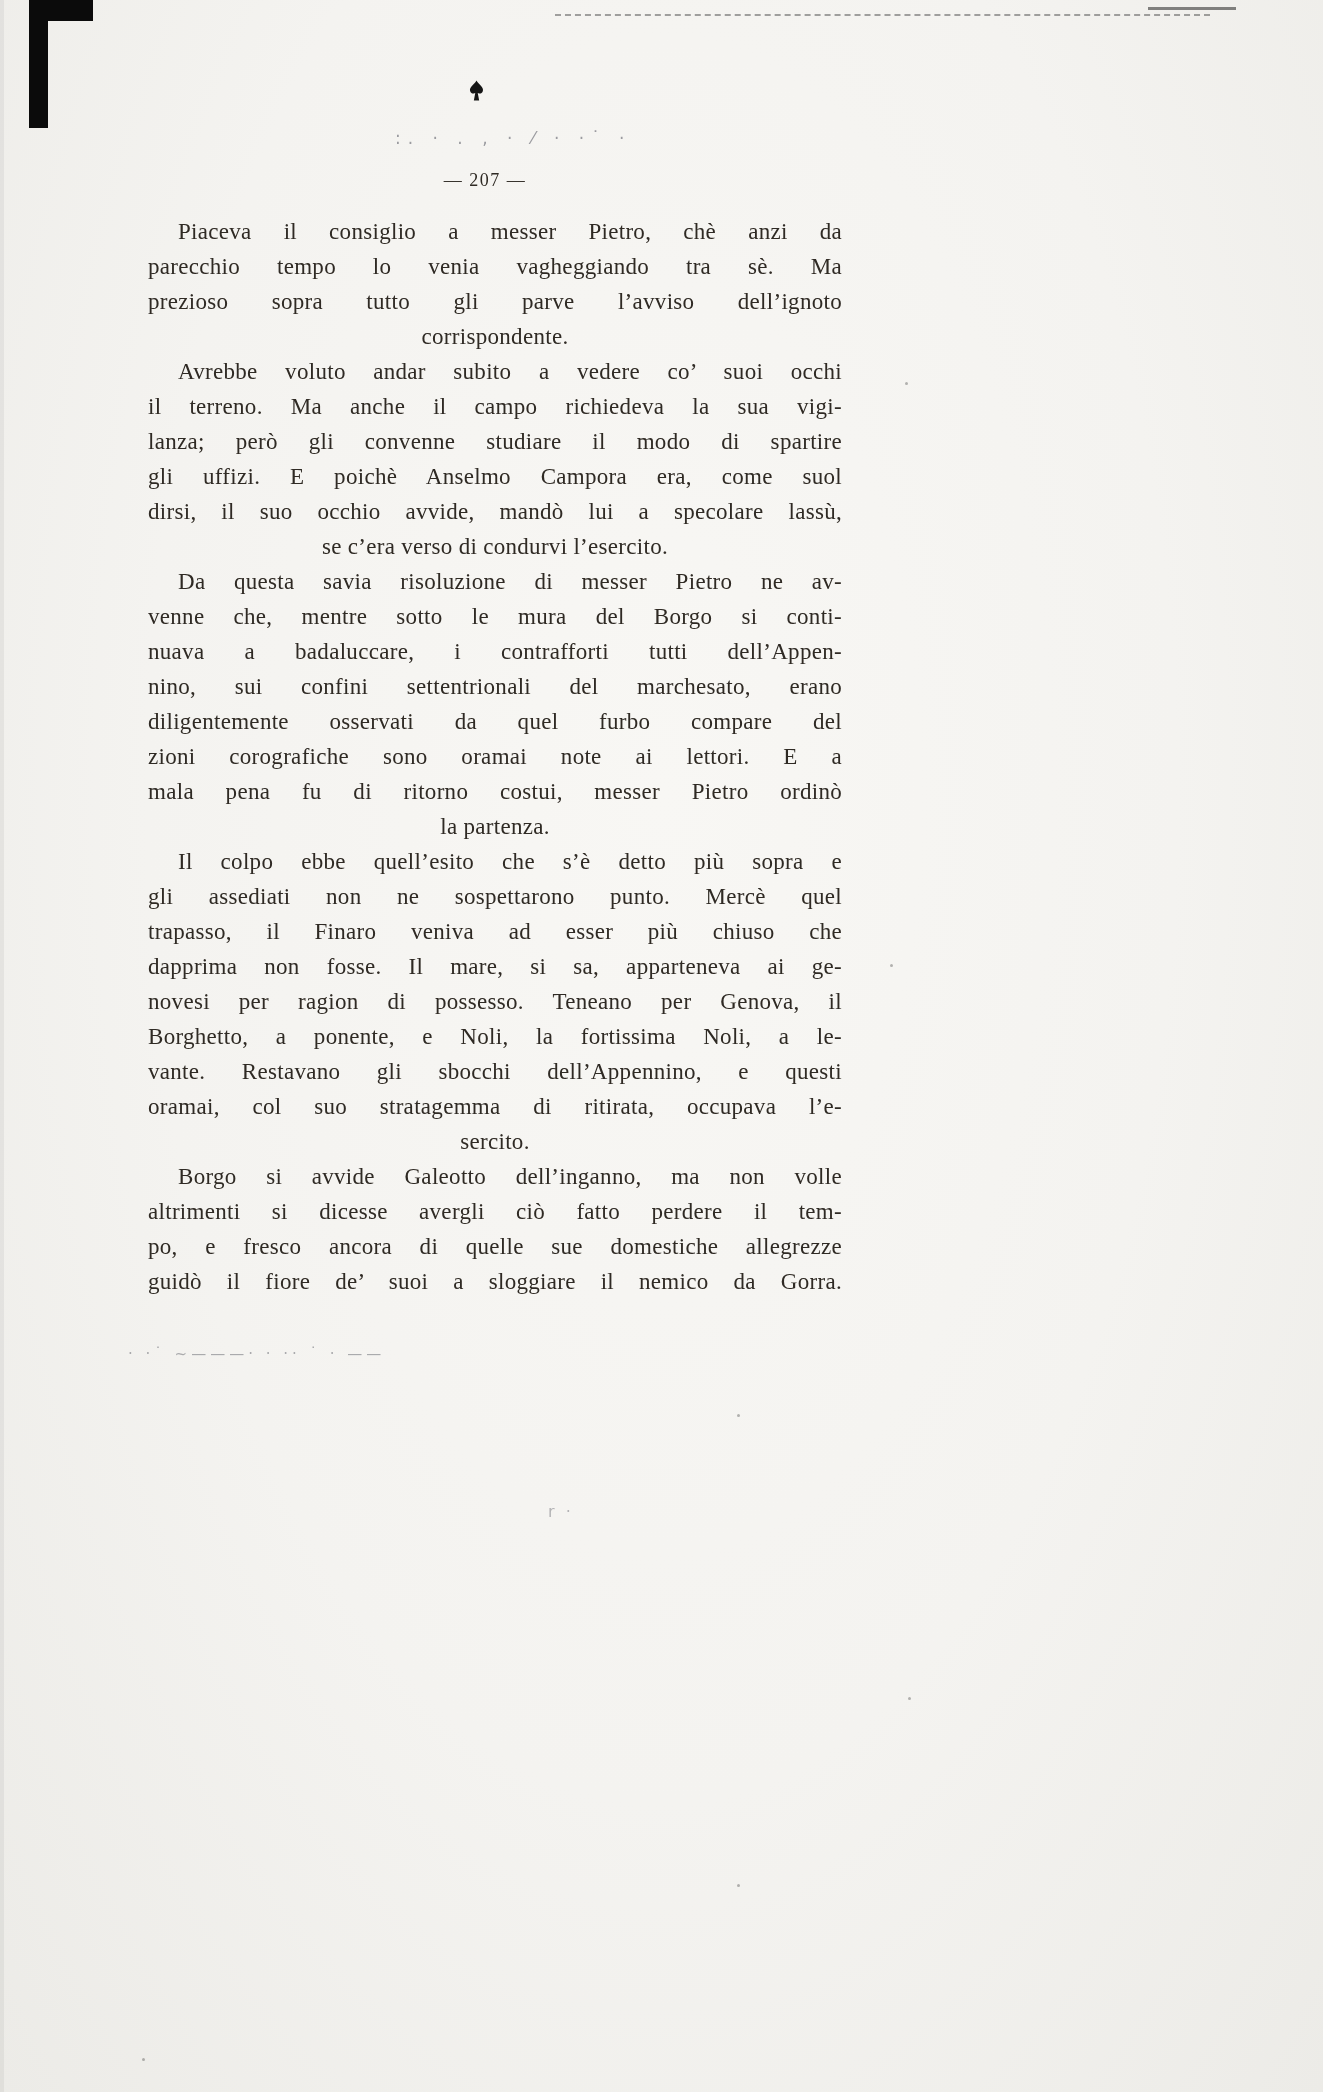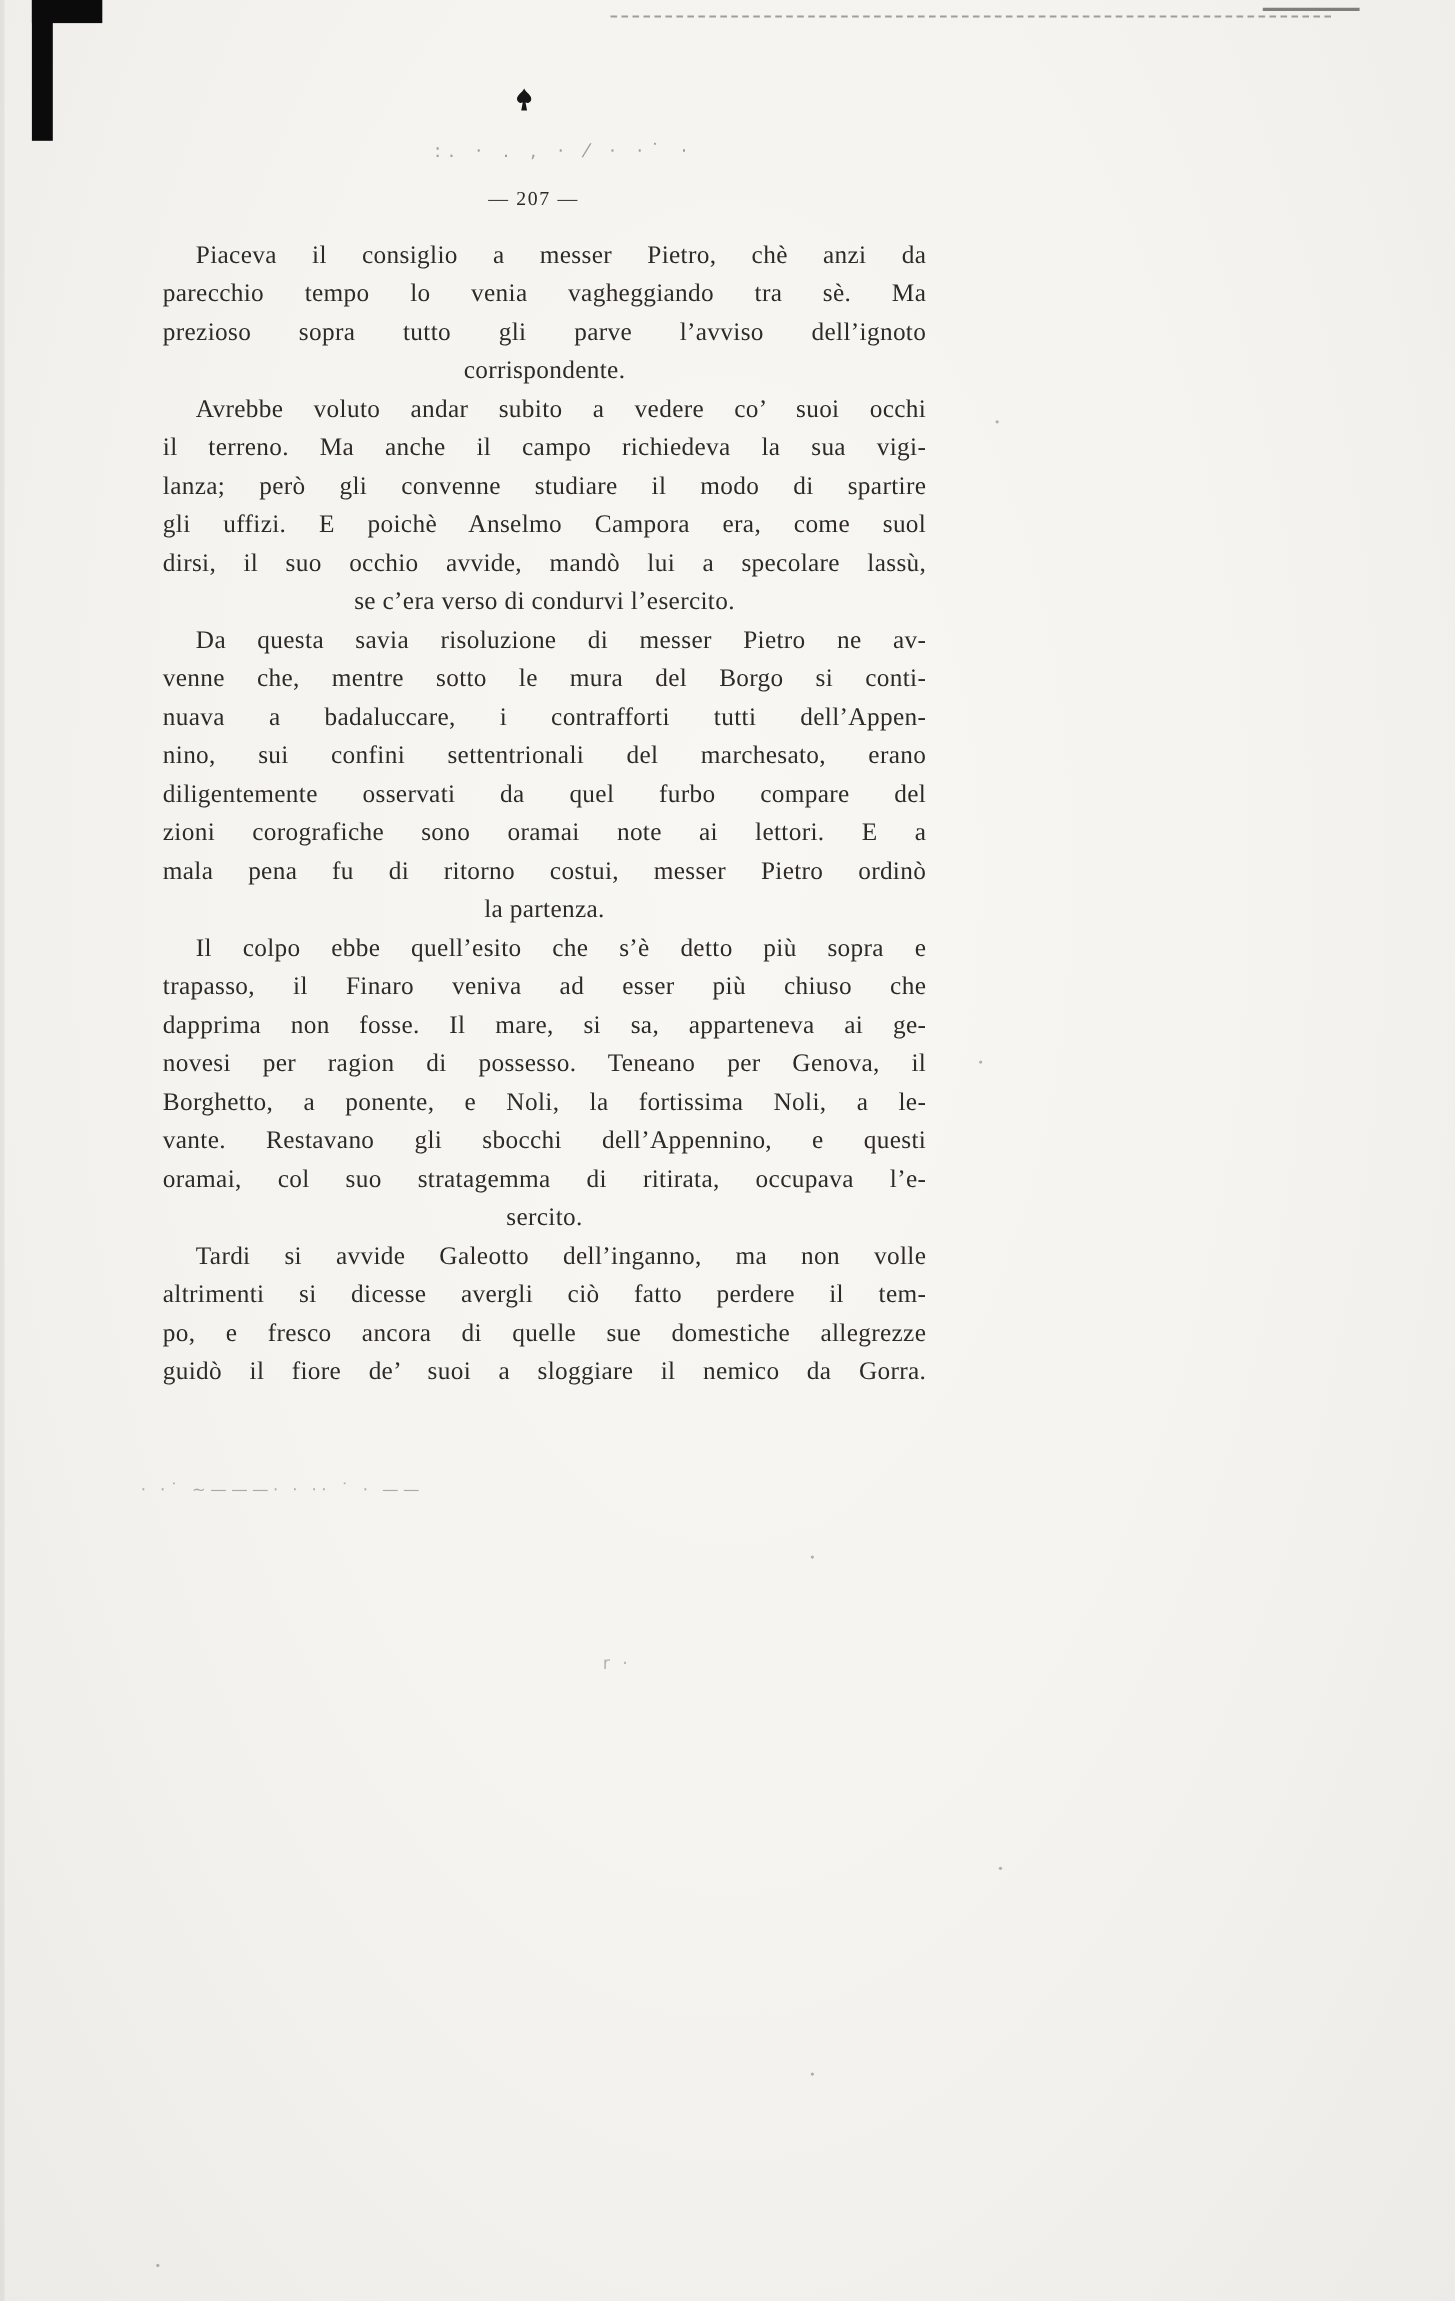--- a/index.html
+++ b/index.html
@@ -85,29 +85,30 @@
     <div class="line jl">nuava a badaluccare, i contrafforti tutti dell’Appen-</div>
     <div class="line jl">nino, sui confini settentrionali del marchesato, erano</div>
     <div class="line jl">diligentemente osservati da quel furbo compare del</div>
     <div class="line jl">zioni corografiche sono oramai note ai lettori. E a</div>
     <div class="line jl">mala pena fu di ritorno costui, messer Pietro ordinò</div>
     <div class="line">la partenza.</div>
   </div>
 
   <div class="para">
     <div class="line jl indent">Il colpo ebbe quell’esito che s’è detto più sopra e</div>
+    <div class="line jl">gli assediati non ne sospettarono punto. Mercè quel</div>
     <div class="line jl">trapasso, il Finaro veniva ad esser più chiuso che</div>
     <div class="line jl">dapprima non fosse. Il mare, si sa, apparteneva ai ge-</div>
     <div class="line jl">novesi per ragion di possesso. Teneano per Genova, il</div>
     <div class="line jl">Borghetto, a ponente, e Noli, la fortissima Noli, a le-</div>
     <div class="line jl">vante. Restavano gli sbocchi dell’Appennino, e questi</div>
     <div class="line jl">oramai, col suo stratagemma di ritirata, occupava l’e-</div>
     <div class="line">sercito.</div>
   </div>
 
   <div class="para">
-    <div class="line jl indent">Tardi si avvide Galeotto dell’inganno, ma non volle</div>
+    <div class="line jl indent">Borgo si avvide Galeotto dell’inganno, ma non volle</div>
     <div class="line jl">altrimenti si dicesse avergli ciò fatto perdere il tem-</div>
     <div class="line jl">po, e fresco ancora di quelle sue domestiche allegrezze</div>
     <div class="line jl">guidò il fiore de’ suoi a sloggiare il nemico da Gorra.</div>
   </div>
 
 </div>
 
 </body></html>

